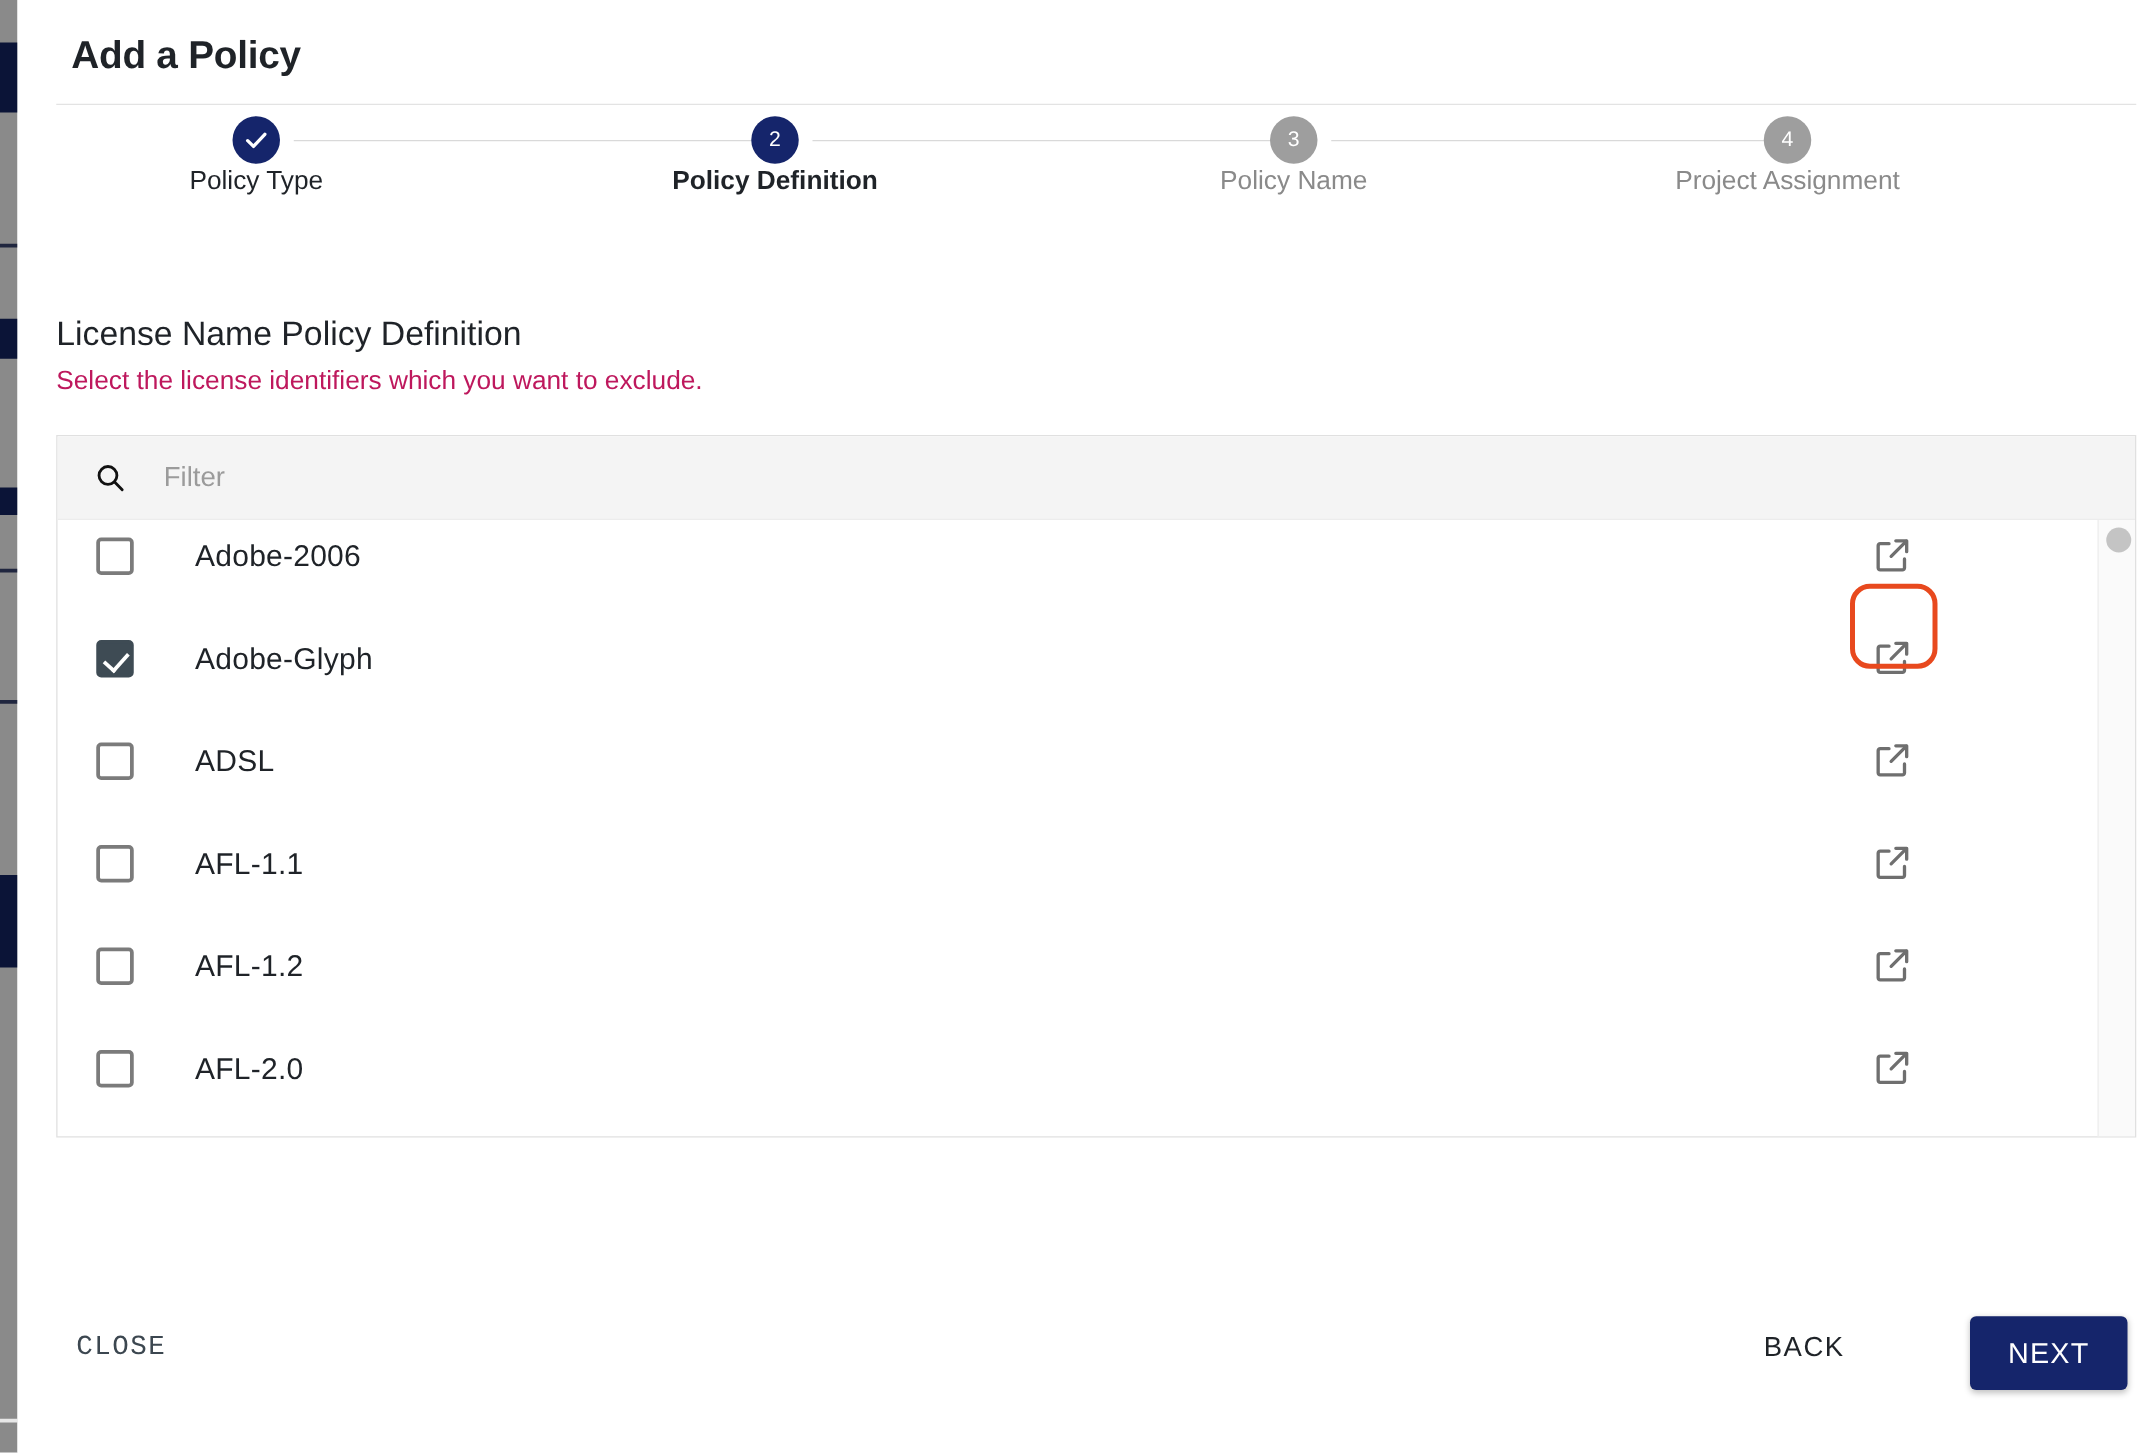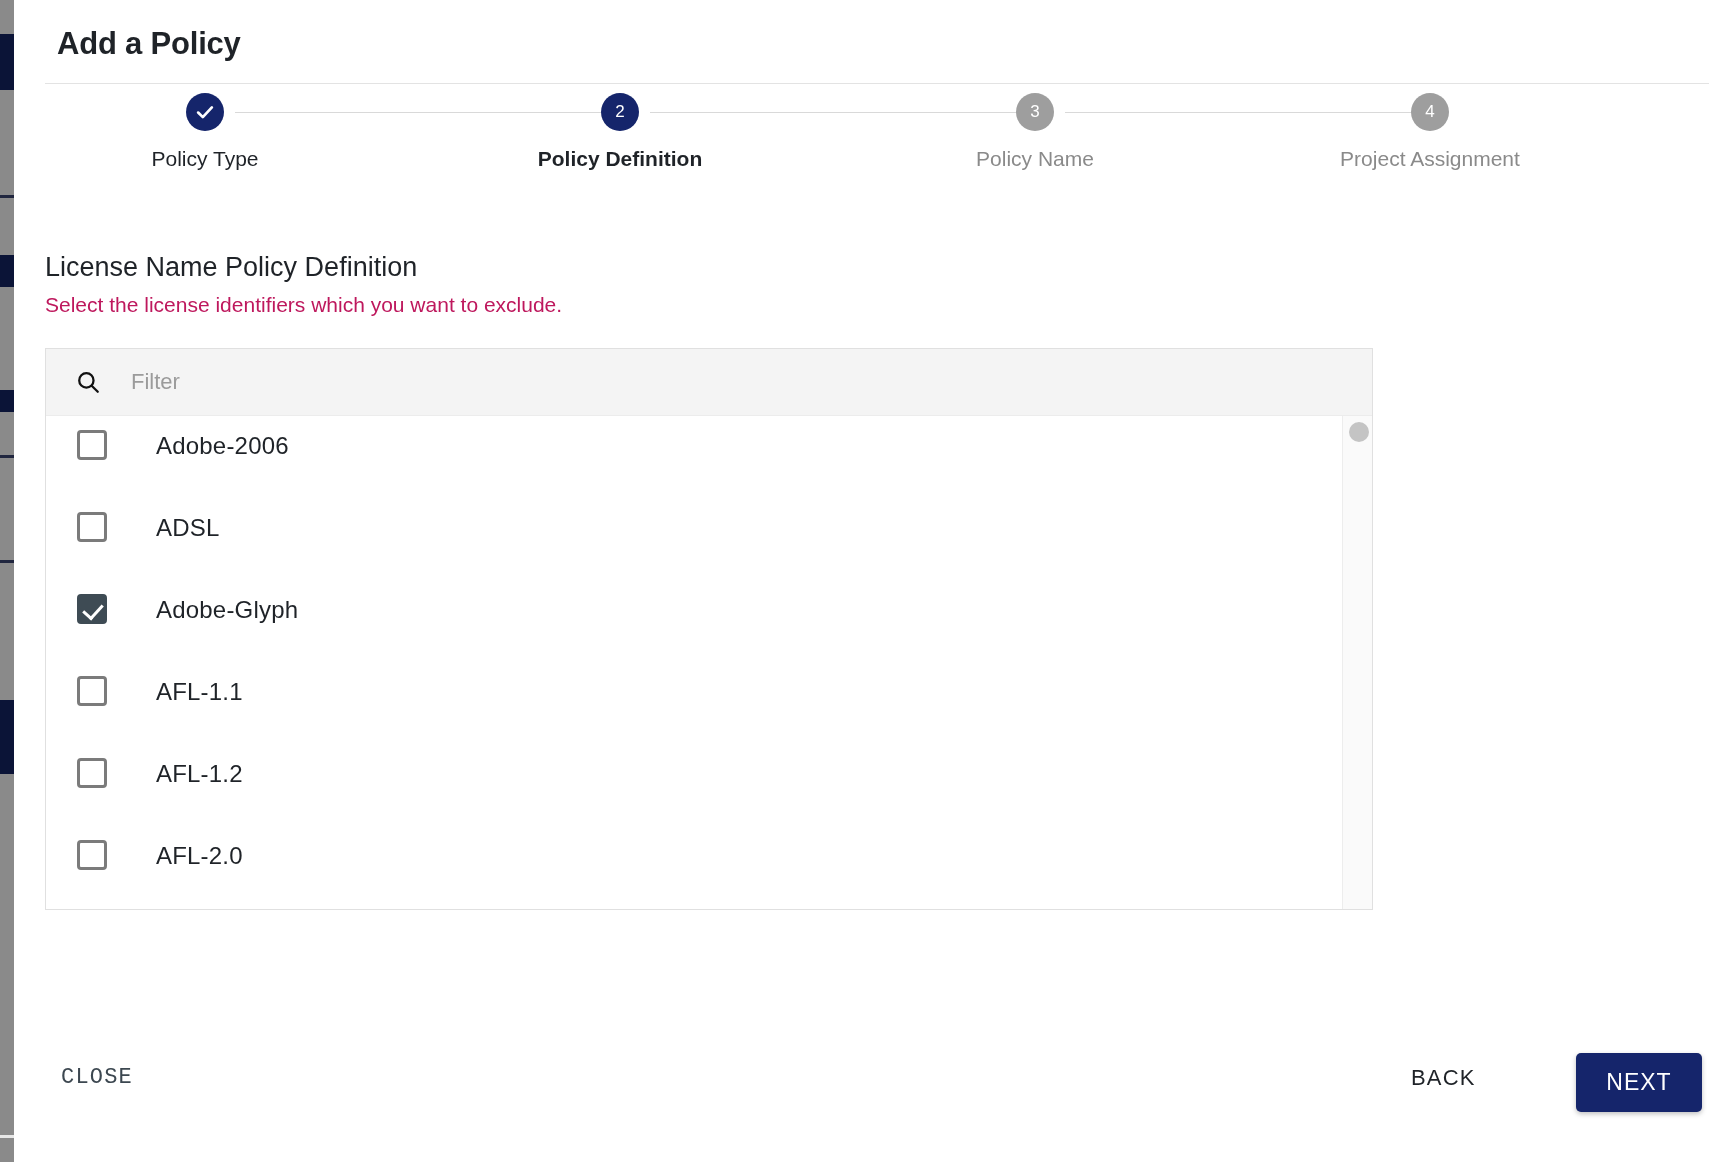--- a/index.html
+++ b/index.html
@@ -83,21 +83,21 @@
     justify-content: center;
     color: #ffffff;
     font-size: 17px;
     font-weight: 500;
   }
   .step-bubble.done,
   .step-bubble.current { background: #15256b; }
   .step-bubble.todo    { background: #9e9e9e; }
 
   .step-label {
-    margin-top: 16px;
+    margin-top: 2px;
     font-size: 21px;
     color: #1f2328;
   }
   .step-label.current { font-weight: bold; }
   .step-label.todo { color: #8a8a8a; }
 
   .step-connector {
     position: absolute;
     top: 19px;
     height: 1px;
@@ -115,21 +115,21 @@
     position: absolute;
     left: 31px; top: 293px;
     font-size: 21px;
     color: #be185d;
   }
 
   
   #list-panel {
     position: absolute;
     left: 31px; top: 348px;
-    width: 1328px; height: 562px;
+    width: 1664px; height: 562px;
     border: 1px solid #e0e0e0;
     overflow: hidden;
     background: #ffffff;
   }
 
   .filter-bar {
     position: absolute;
     left: 0; top: 0;
     width: 1664px; height: 67px;
     background: #f4f4f4;
@@ -354,39 +354,39 @@
           <div class="list-row">
             <div class="row-checkbox"></div>
             <span class="row-label">Adobe-2006</span>
             <span class="row-link"><svg viewBox="0 0 24 24">
                 <path d="M14 3.5h6.5V10" fill="none" stroke="#6f6f6f" stroke-width="2" stroke-linecap="round" stroke-linejoin="round"></path>
                 <line x1="20.3" y1="3.7" x2="11.2" y2="12.8" stroke="#6f6f6f" stroke-width="2" stroke-linecap="round"></line>
                 <path d="M19.2 14.4v5.3a1.2 1.2 0 0 1-1.2 1.2H4.6a1.2 1.2 0 0 1-1.2-1.2V6.4a1.2 1.2 0 0 1 1.2-1.2h5.3" fill="none" stroke="#6f6f6f" stroke-width="2" stroke-linecap="round" stroke-linejoin="round"></path>
               </svg></span>
           </div>
           <div class="list-row">
+            <div class="row-checkbox checked"></div>
+            <span class="row-label">Adobe-Glyph</span>
+            <span class="row-link highlighted"><svg viewBox="0 0 24 24">
+                <path d="M14 3.5h6.5V10" fill="none" stroke="#6f6f6f" stroke-width="2" stroke-linecap="round" stroke-linejoin="round"></path>
+                <line x1="20.3" y1="3.7" x2="11.2" y2="12.8" stroke="#6f6f6f" stroke-width="2" stroke-linecap="round"></line>
+                <path d="M19.2 14.4v5.3a1.2 1.2 0 0 1-1.2 1.2H4.6a1.2 1.2 0 0 1-1.2-1.2V6.4a1.2 1.2 0 0 1 1.2-1.2h5.3" fill="none" stroke="#6f6f6f" stroke-width="2" stroke-linecap="round" stroke-linejoin="round"></path>
+              </svg></span>
+            <div class="highlight-ring" style="border-color: rgb(232, 73, 30);"></div>
+          </div>
+          <div class="list-row">
             <div class="row-checkbox"></div>
             <span class="row-label">ADSL</span>
             <span class="row-link"><svg viewBox="0 0 24 24">
                 <path d="M14 3.5h6.5V10" fill="none" stroke="#6f6f6f" stroke-width="2" stroke-linecap="round" stroke-linejoin="round"></path>
                 <line x1="20.3" y1="3.7" x2="11.2" y2="12.8" stroke="#6f6f6f" stroke-width="2" stroke-linecap="round"></line>
                 <path d="M19.2 14.4v5.3a1.2 1.2 0 0 1-1.2 1.2H4.6a1.2 1.2 0 0 1-1.2-1.2V6.4a1.2 1.2 0 0 1 1.2-1.2h5.3" fill="none" stroke="#6f6f6f" stroke-width="2" stroke-linecap="round" stroke-linejoin="round"></path>
               </svg></span>
           </div>
           <div class="list-row">
-            <div class="row-checkbox checked"></div>
-            <span class="row-label">Adobe-Glyph</span>
-            <span class="row-link highlighted"><svg viewBox="0 0 24 24">
-                <path d="M14 3.5h6.5V10" fill="none" stroke="#6f6f6f" stroke-width="2" stroke-linecap="round" stroke-linejoin="round"></path>
-                <line x1="20.3" y1="3.7" x2="11.2" y2="12.8" stroke="#6f6f6f" stroke-width="2" stroke-linecap="round"></line>
-                <path d="M19.2 14.4v5.3a1.2 1.2 0 0 1-1.2 1.2H4.6a1.2 1.2 0 0 1-1.2-1.2V6.4a1.2 1.2 0 0 1 1.2-1.2h5.3" fill="none" stroke="#6f6f6f" stroke-width="2" stroke-linecap="round" stroke-linejoin="round"></path>
-              </svg></span>
-            <div class="highlight-ring" style="border-color: rgb(232, 73, 30);"></div>
-          </div>
-          <div class="list-row">
             <div class="row-checkbox"></div>
             <span class="row-label">AFL-1.1</span>
             <span class="row-link"><svg viewBox="0 0 24 24">
                 <path d="M14 3.5h6.5V10" fill="none" stroke="#6f6f6f" stroke-width="2" stroke-linecap="round" stroke-linejoin="round"></path>
                 <line x1="20.3" y1="3.7" x2="11.2" y2="12.8" stroke="#6f6f6f" stroke-width="2" stroke-linecap="round"></line>
                 <path d="M19.2 14.4v5.3a1.2 1.2 0 0 1-1.2 1.2H4.6a1.2 1.2 0 0 1-1.2-1.2V6.4a1.2 1.2 0 0 1 1.2-1.2h5.3" fill="none" stroke="#6f6f6f" stroke-width="2" stroke-linecap="round" stroke-linejoin="round"></path>
               </svg></span>
           </div>
           <div class="list-row">
             <div class="row-checkbox"></div>

